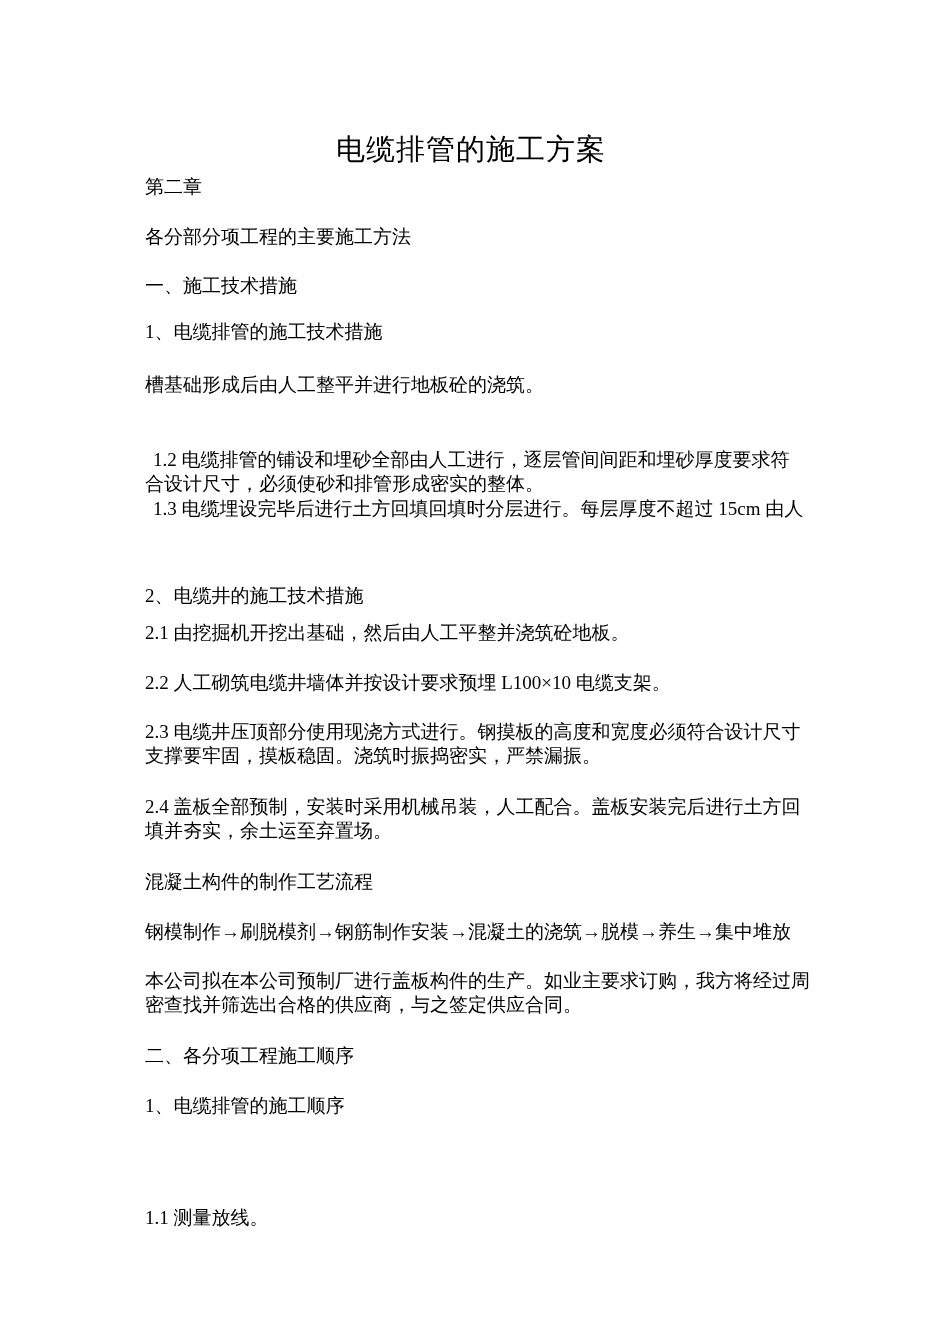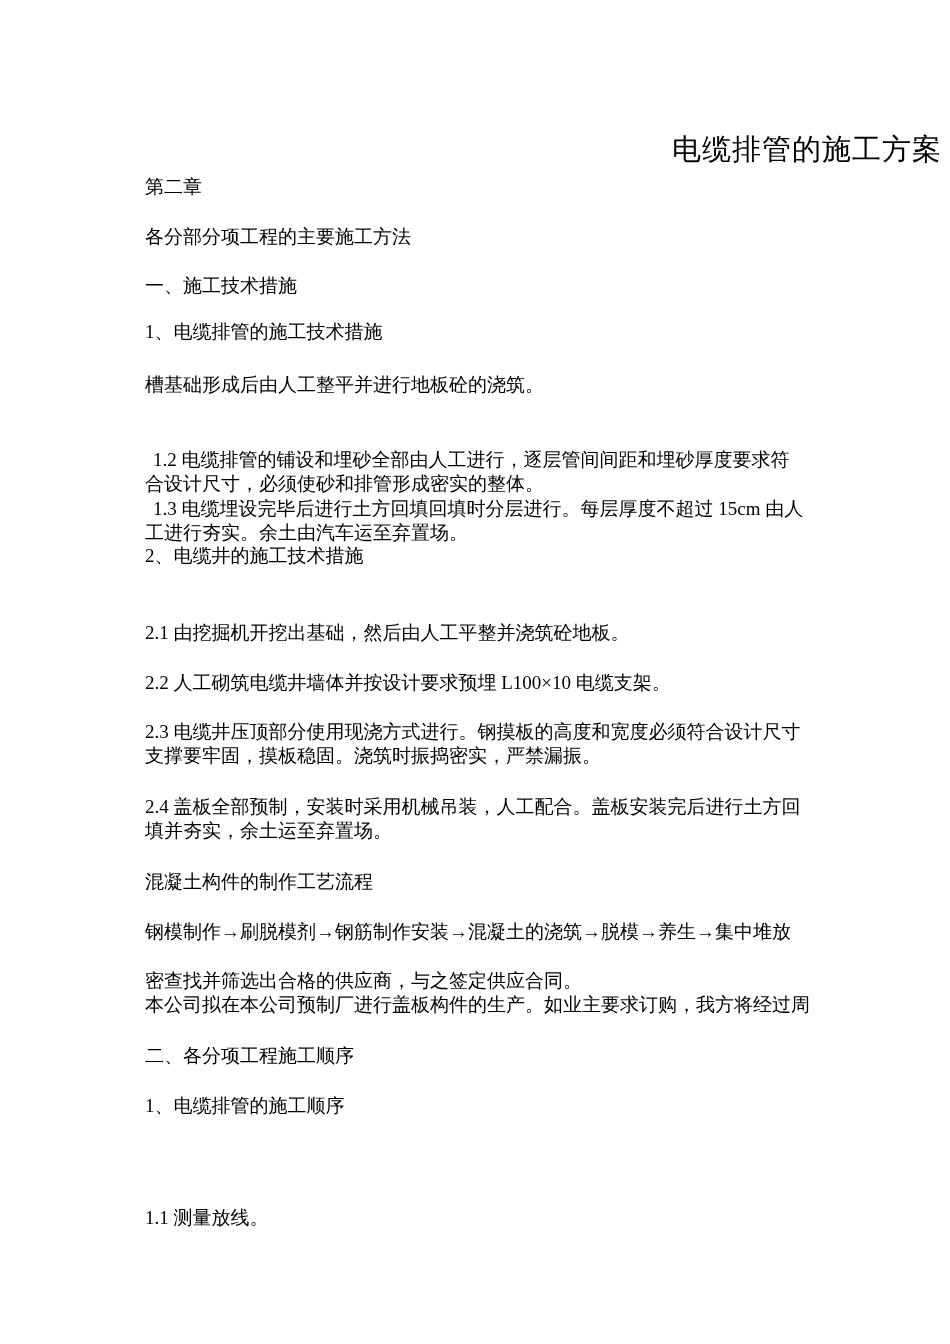--- a/index.html
+++ b/index.html
@@ -21,21 +21,21 @@
       top: 0;
       width: 950px;
       height: 1344px;
       background: #ffffff;
     }
     .title {
       position: absolute;
       left: 0;
       width: 942px;
       top: 131px;
-      text-align: right;
+      text-align: center;
       font-size: 29px;
       line-height: 36px;
       letter-spacing: 1px;
     }
     .p {
       position: absolute;
       left: 145px;
       width: 665px;
       font-size: 19px;
       line-height: 24px;
@@ -75,24 +75,23 @@
     <span class="line">槽基础形成后由人工整平并进行地板砼的浇筑。</span>
   </div>
 
   <div class="p" style="top:448px">
     <span class="line indent"> 1.2 电缆排管的铺设和埋砂全部由人工进行，逐层管间间距和埋砂厚度要求符</span>
     <span class="line">合设计尺寸，必须使砂和排管形成密实的整体。</span>
   </div>
 
   <div class="p" style="top:497px">
     <span class="line indent"> 1.3 电缆埋设完毕后进行土方回填回填时分层进行。每层厚度不超过 15cm 由人</span>
-    <span class="line">工进行夯实。余土由汽车运至弃置场。</span>
   </div>
 
-  <div class="p" style="top:544px">
+  <div class="p" style="top:584px">
     <span class="line">2、电缆井的施工技术措施</span>
   </div>
 
   <div class="p" style="top:621px">
     <span class="line">2.1 由挖掘机开挖出基础，然后由人工平整并浇筑砼地板。</span>
   </div>
 
   <div class="p" style="top:671px">
     <span class="line">2.2 人工砌筑电缆井墙体并按设计要求预埋 L100×10 电缆支架。</span>
   </div>
@@ -109,22 +108,22 @@
 
   <div class="p" style="top:870px">
     <span class="line">混凝土构件的制作工艺流程</span>
   </div>
 
   <div class="p" style="top:920px">
     <span class="line">钢模制作→刷脱模剂→钢筋制作安装→混凝土的浇筑→脱模→养生→集中堆放</span>
   </div>
 
   <div class="p" style="top:969px">
+    <span class="line">本公司拟在本公司预制厂进行盖板构件的生产。如业主要求订购，我方将经过周</span>
     <span class="line">密查找并筛选出合格的供应商，与之签定供应合同。</span>
-    <span class="line">本公司拟在本公司预制厂进行盖板构件的生产。如业主要求订购，我方将经过周</span>
   </div>
 
   <div class="p" style="top:1044px">
     <span class="line">二、各分项工程施工顺序</span>
   </div>
 
   <div class="p" style="top:1094px">
     <span class="line">1、电缆排管的施工顺序</span>
   </div>
 

